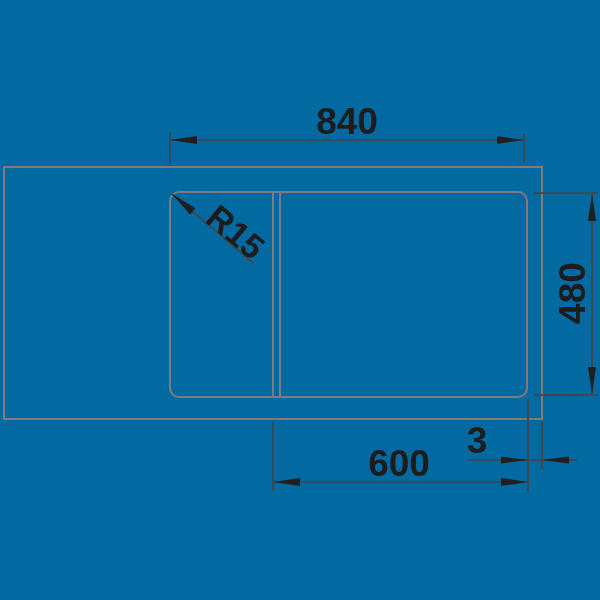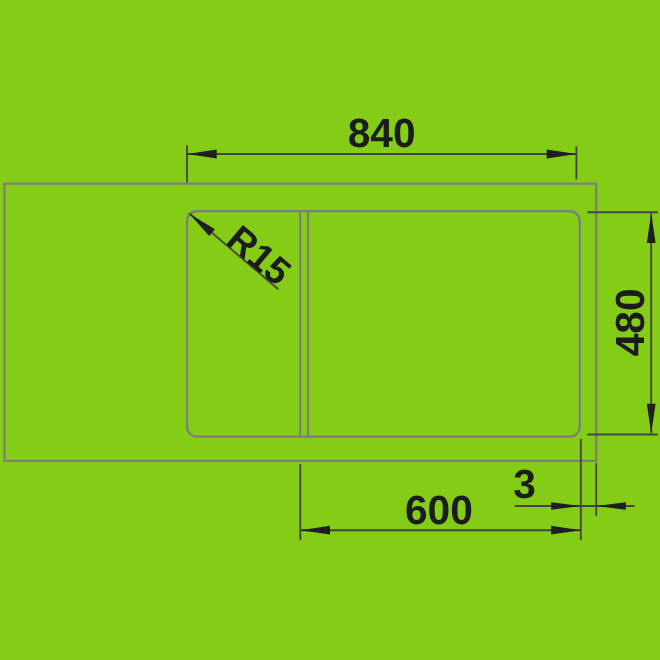--- a/index.html
+++ b/index.html
@@ -4,21 +4,21 @@
 <style>
   html, body {
     margin: 0;
     padding: 0;
     background: #ffffff;
   }
   .figure {
     position: relative;
     width: 600px;
     height: 600px;
-    background: #84cc16;
+    background: #0369a1;
     overflow: hidden;
   }
   svg { display: block; }
   .dim-text {
     font-family: "Liberation Sans", "DejaVu Sans", sans-serif;
     font-weight: bold;
     font-size: 37px;
     letter-spacing: 0px;
   }
   .radius-text {

